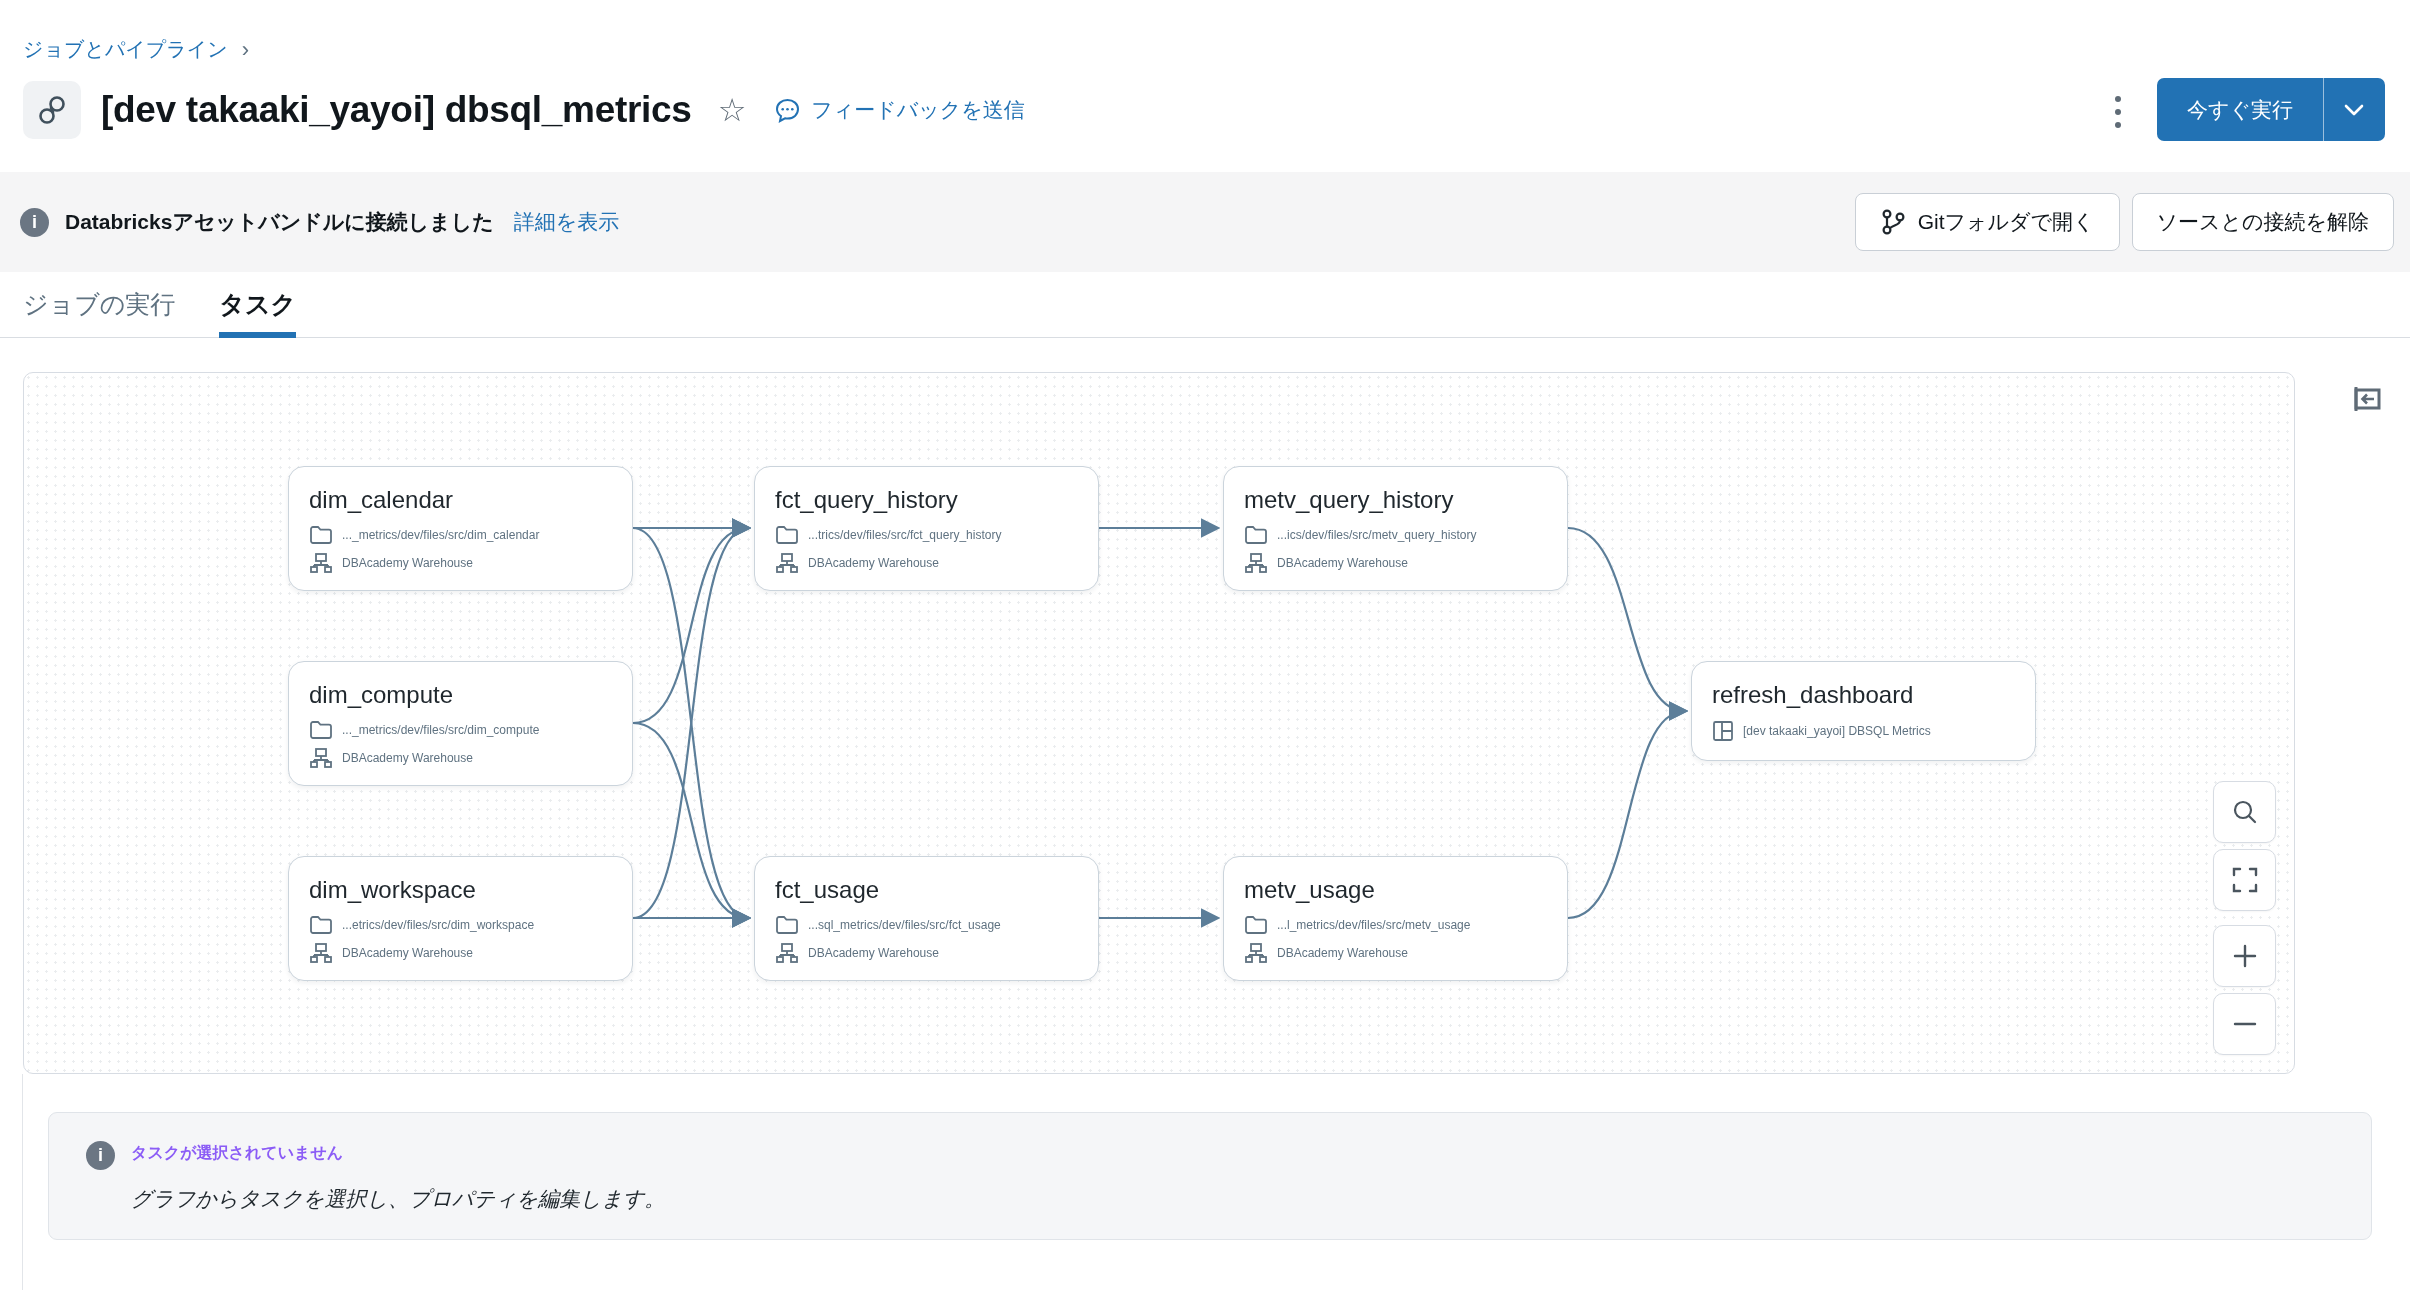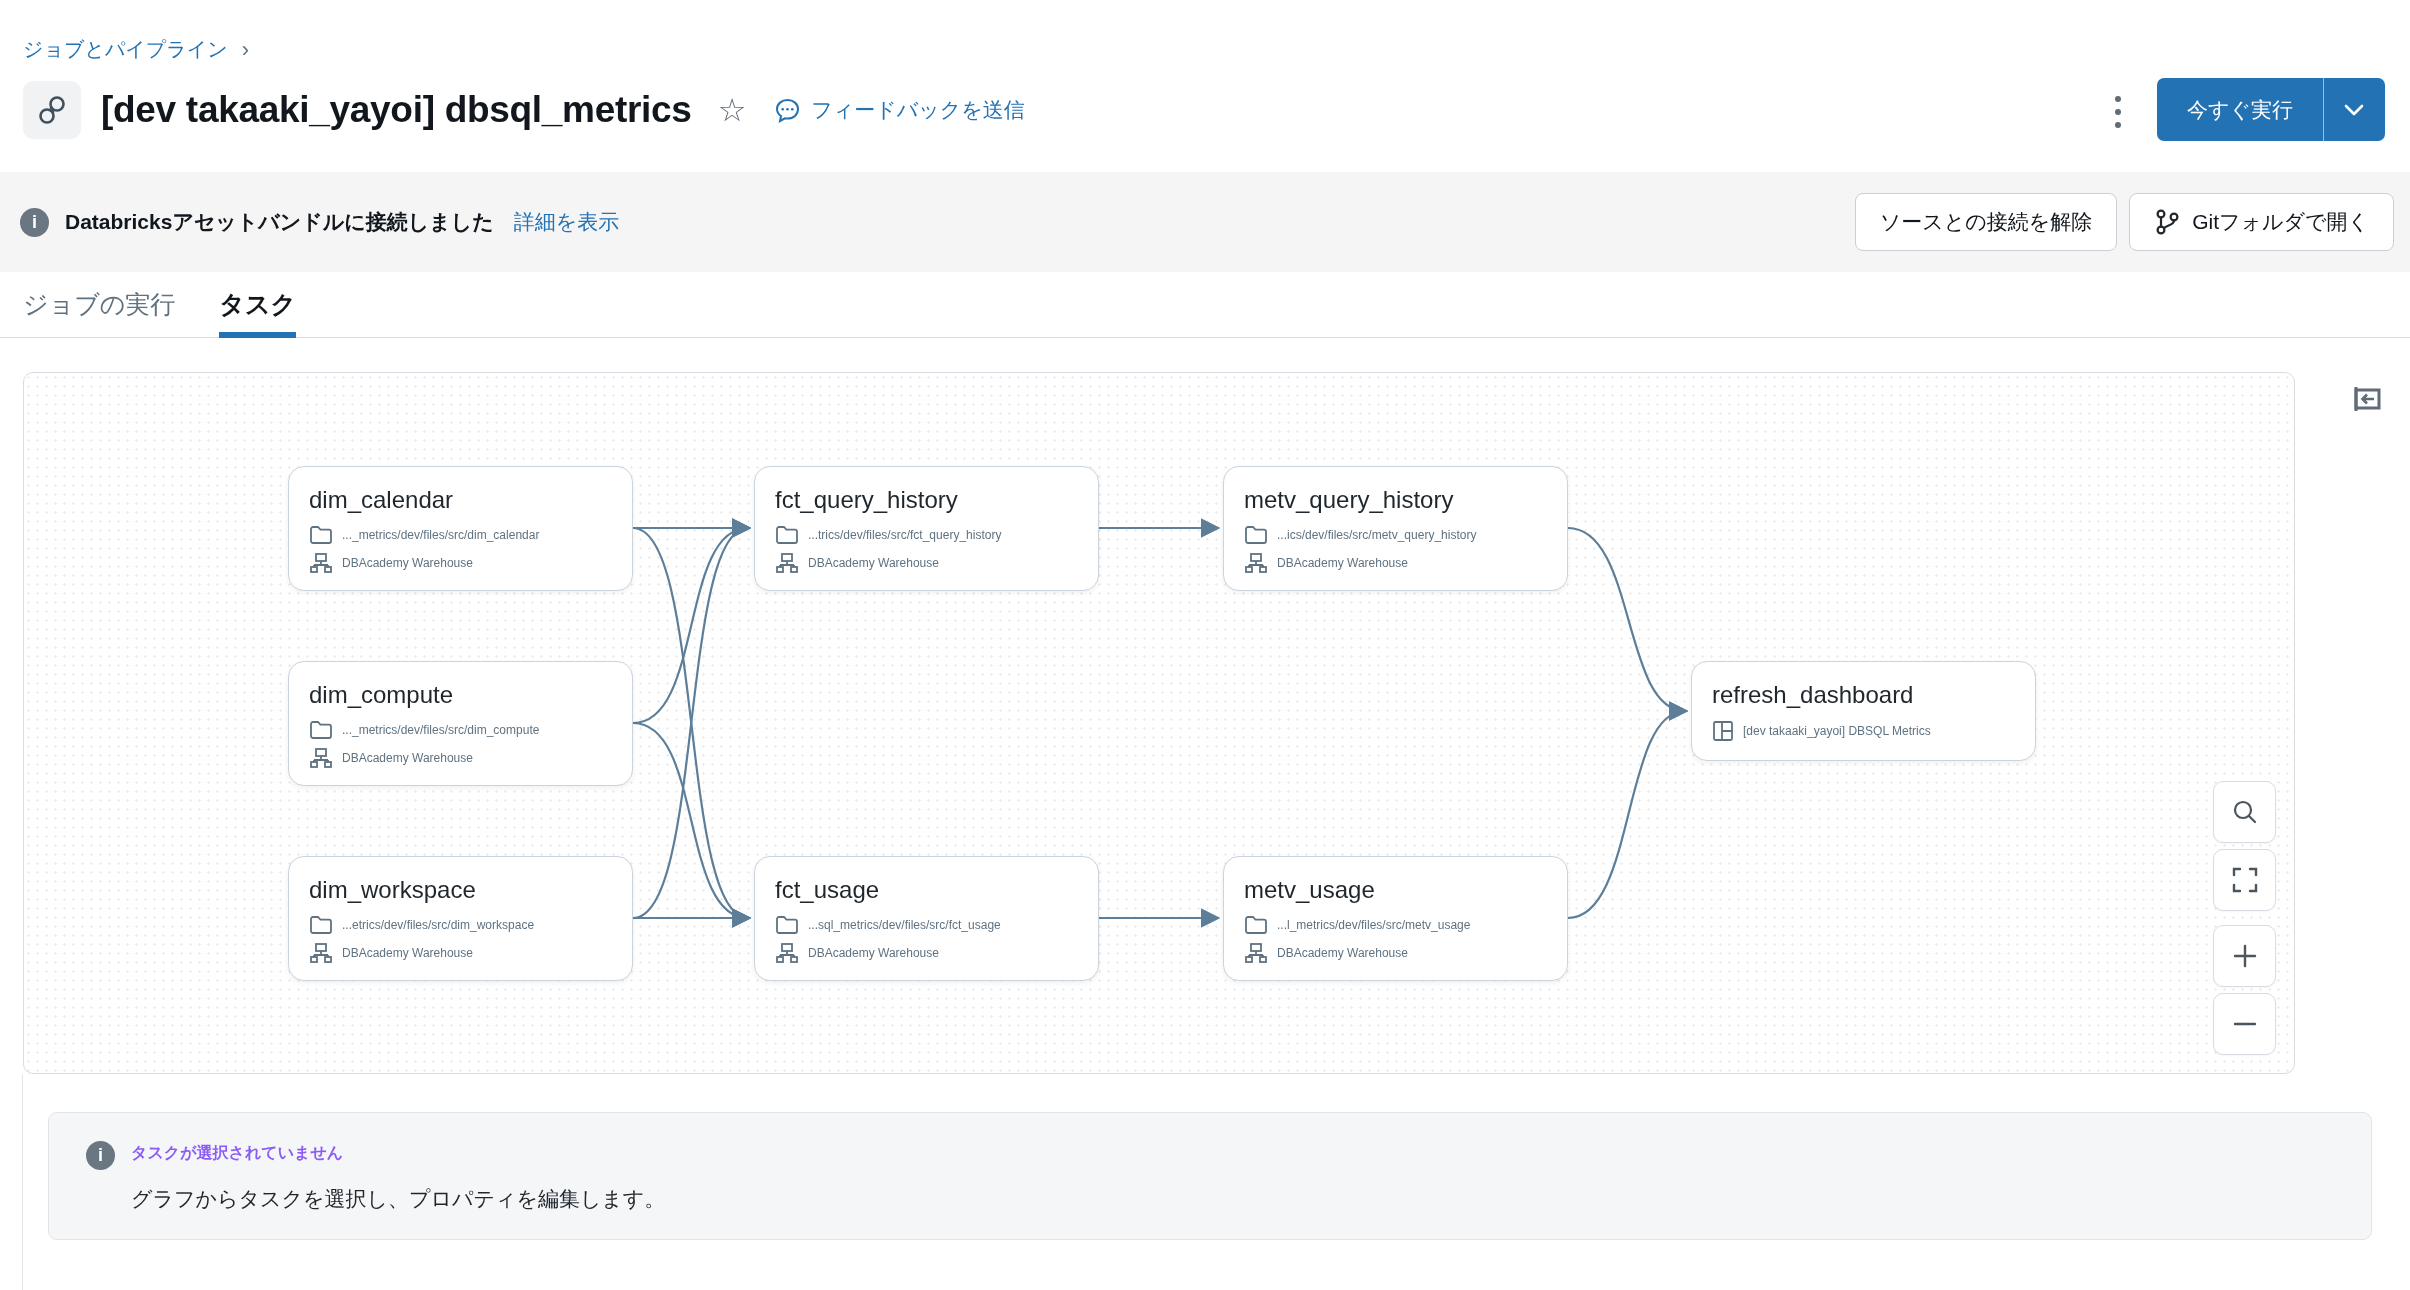--- a/index.html
+++ b/index.html
@@ -53,21 +53,21 @@
   
   .collapse-btn { position:absolute; left:2349px; top:381px; width:36px; height:36px; display:flex; align-items:center; justify-content:center; cursor:pointer; }
   .ctl { position:absolute; left:2213px; width:63px; height:62px; background:#fff; border:1px solid #D7DCE3; border-radius:10px;
     display:flex; align-items:center; justify-content:center; cursor:pointer; box-shadow:0 1px 2px rgba(0,0,0,0.04); }
   .ctl-search { top:781px; } .ctl-fit { top:849px; } .ctl-plus { top:925px; } .ctl-minus { top:993px; }
 
   
   .props { position:absolute; left:48px; top:1112px; width:2324px; height:128px; background:#F5F6F8; border:1px solid #E0E4E9; border-radius:9px; }
   .props .info-circle { position:absolute; left:37px; top:28px; }
   .props-title { position:absolute; left:82px; top:30px; font-size:16px; font-weight:700; color:#8b5cf6; }
-  .props-desc { position:absolute; left:82px; top:72px; font-size:21px; color:#1F272D; }
+  .props-desc { position:absolute; left:82px; top:72px; font-size:21px; color:#1F272D;font-style:italic; }
 </style>
 </head>
 <body>
 
 <div class="screen">
 
   <div class="breadcrumb">
     <a>ジョブとパイプライン</a>
     <span class="sep">›</span>
   </div>
@@ -108,30 +108,30 @@
   </div>
 
   <div class="banner">
     <div class="banner-left">
       <i class="info-circle">i</i>
       <span class="banner-msg">Databricksアセットバンドルに接続しました</span>
       <a class="banner-link">詳細を表示</a>
     </div>
     <div class="banner-btns">
       <button class="gbtn">
-        <span>ソースとの接続を解除</span>
-      </button>
-      <button class="gbtn">
         <svg width="26" height="28" viewBox="0 0 26 28" fill="none" stroke="#1F272D" stroke-width="2.2">
           <circle cx="7" cy="6" r="3.4"></circle>
           <circle cx="7" cy="22" r="3.4"></circle>
           <circle cx="20" cy="9" r="3.4"></circle>
           <path d="M7 9.5 V18.5 M20 12.4 C20 17 14 16.5 10.4 19.8" stroke-linecap="round"></path>
         </svg>
         <span>Gitフォルダで開く</span>
+      </button>
+      <button class="gbtn">
+        <span>ソースとの接続を解除</span>
       </button>
     </div>
   </div>
 
   <div class="tabs">
     <div class="tab">ジョブの実行</div>
     <div class="tab active">タスク</div>
   </div>
 
   <div class="canvas">

